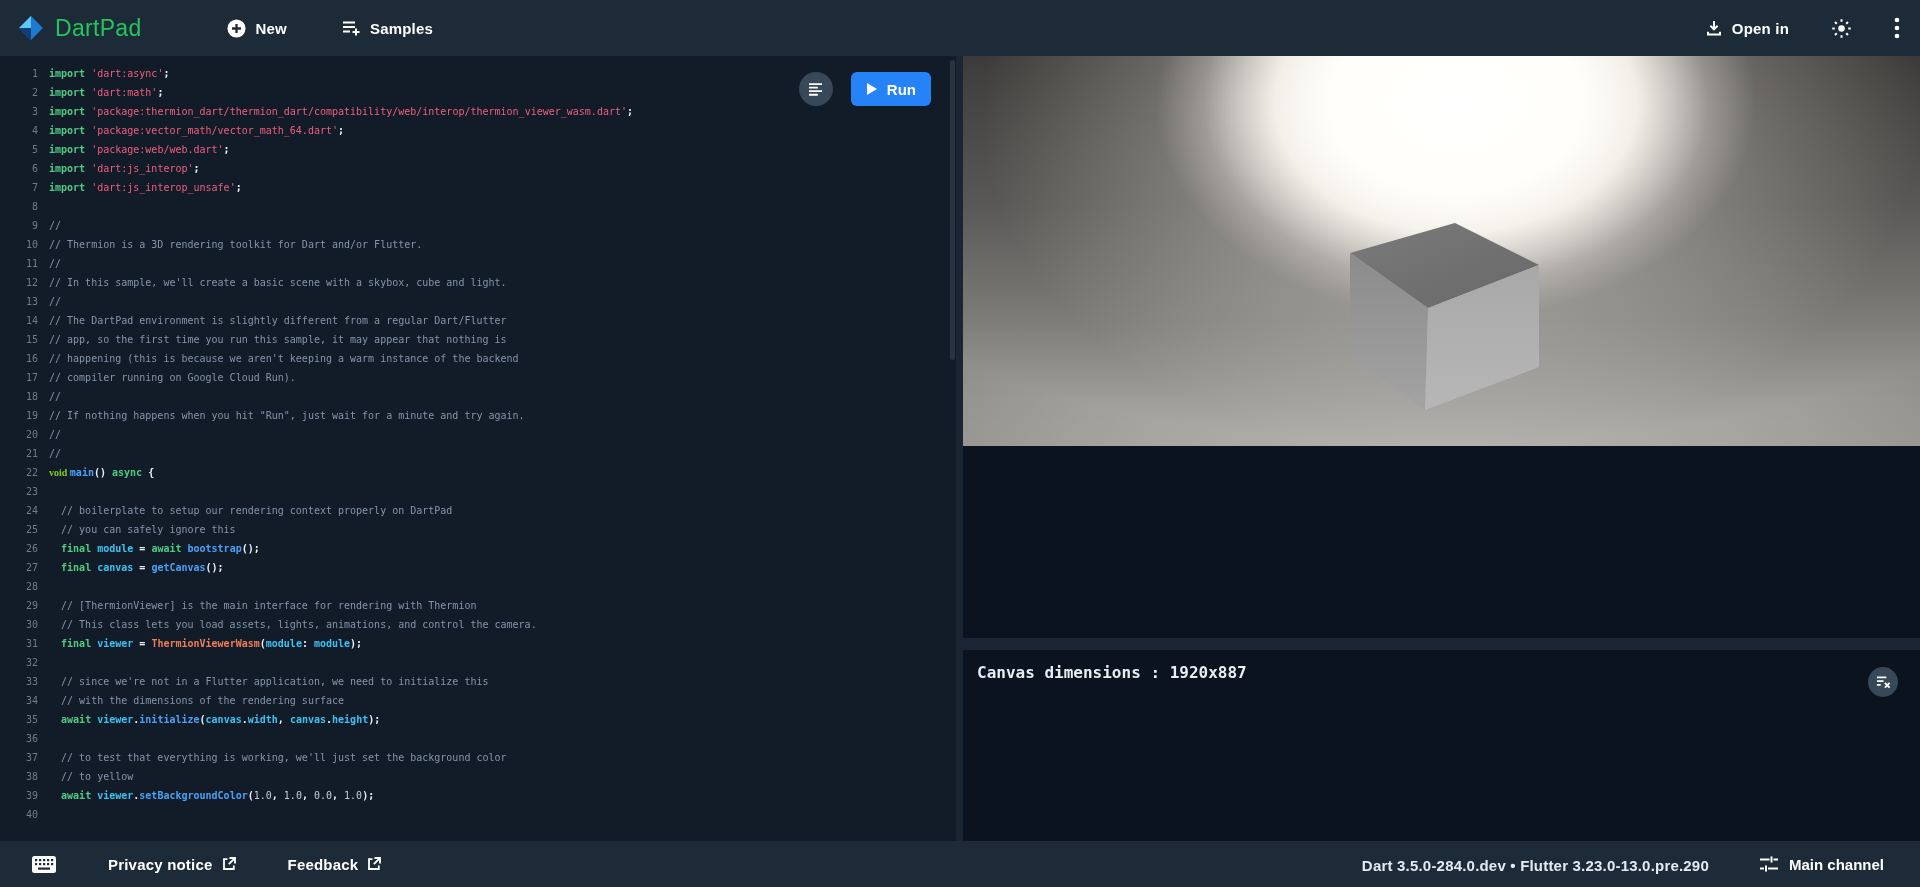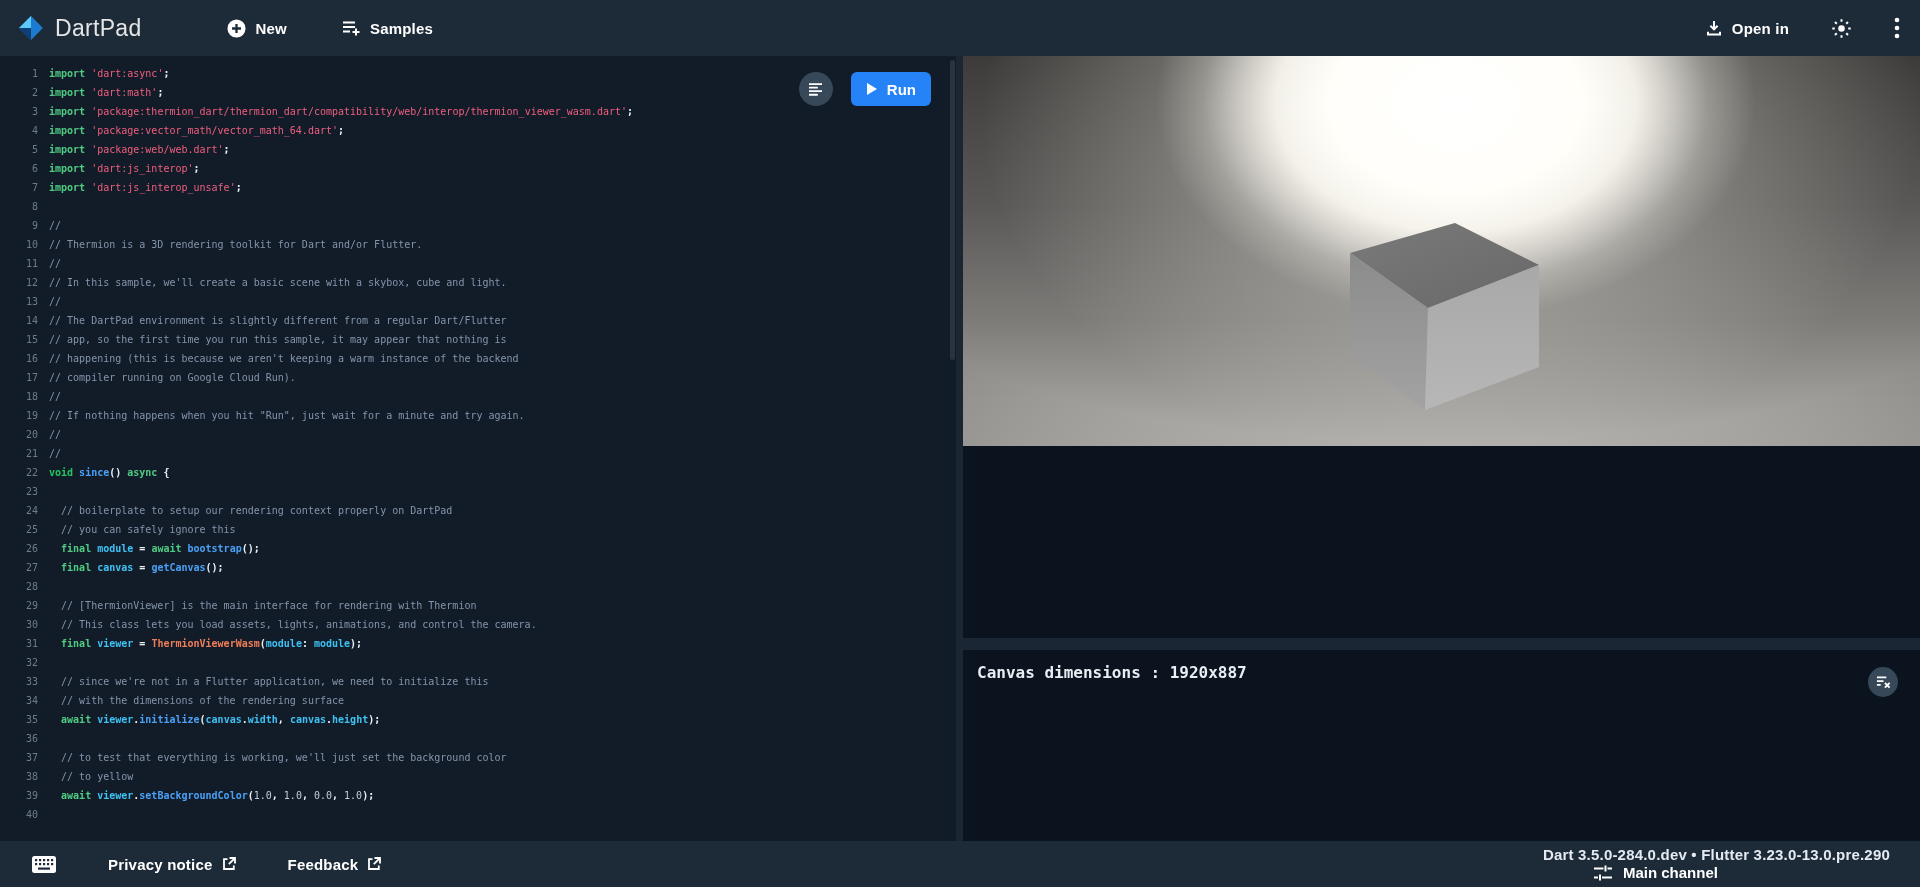--- a/index.html
+++ b/index.html
@@ -9,41 +9,41 @@
     font-family:"Liberation Sans",sans-serif;
     -webkit-font-smoothing:antialiased;
   }
   
   .topbar{
     height:56px;background:var(--bar-bg,#1d2a38);
     display:flex;align-items:center;padding:0 16px 0 18px;box-sizing:border-box;
     color:#fff;
   }
   .brand{display:flex;align-items:center;gap:11px;}
-  .brand-title{font-size:23px;font-weight:400;color:#e5e5e5;letter-spacing:.3px;}
+  .brand-title{font-size:23px;font-weight:400;color:#22c55e;letter-spacing:.3px;}
   .topbar-left{display:flex;align-items:center;gap:46px;margin-left:82px;}
   .tb-btn{display:flex;align-items:center;gap:9px;background:none;border:none;color:#ffffff;
     font-family:inherit;font-size:15px;font-weight:700;letter-spacing:.2px;cursor:pointer;padding:6px 4px;}
   .topbar-right{margin-left:auto;display:flex;align-items:center;gap:34px;}
   .icon-btn{background:none;border:none;padding:4px;cursor:pointer;display:flex;align-items:center;justify-content:center;}
   
   .main{display:flex;height:785px;}
   .editor-panel{
     width:956px;background:var(--editor-bg,#121c28);position:relative;box-sizing:border-box;overflow:hidden;
   }
   .splitter-v{width:7px;background:var(--page-bg,#1b2634);cursor:col-resize;}
   .code{
     padding-top:8px;
     font-family:"DejaVu Sans Mono","Liberation Mono",monospace;
     font-size:10px;line-height:19px;
   }
   .code-line{white-space:pre;height:19px;}
   .ln{display:inline-block;width:38px;text-align:right;padding-right:11px;color:var(--code-linenum,#6d7c8c);}
   .t-k{color:var(--code-keyword,#4fca83);font-weight:bold;}
-  .t-d{color:#22c55e;font-weight:bold;}
+  .t-d{color:#84cc16;font-weight:bold;font-family:Liberation Serif, serif;}
   .t-f{color:var(--code-function,#4aa0f5);font-weight:bold;}
   .t-v{color:var(--code-variable,#3fc0f2);font-weight:bold;}
   .t-t{color:var(--code-class,#ef7d58);font-weight:bold;}
   .t-p{color:var(--code-punct,#e9eff5);font-weight:bold;}
   .t-s{color:var(--code-string,#ef5e7e);}
   .t-c{color:var(--code-comment,#8494ab);}
   .t-n{color:var(--code-number,#c4cedb);}
   .editor-actions{position:absolute;top:16px;right:25px;display:flex;align-items:center;gap:18px;}
   .format-btn{width:34px;height:34px;border-radius:50%;border:none;background:var(--btn-circle,#374859);
     display:flex;align-items:center;justify-content:center;cursor:pointer;}
@@ -71,21 +71,21 @@
   .clear-btn{position:absolute;top:17px;right:22px;width:30px;height:30px;border-radius:50%;border:none;
     background:var(--btn-circle,#374859);display:flex;align-items:center;justify-content:center;cursor:pointer;}
   
   .bottombar{height:46px;background:var(--bar-bg,#1d2a38);display:flex;align-items:center;
     padding:0 30px 0 28px;box-sizing:border-box;color:#fff;font-size:15px;}
   .bb-link{display:flex;align-items:center;gap:9px;background:none;border:none;color:#fff;
     font-family:inherit;font-size:15px;font-weight:700;letter-spacing:.2px;cursor:pointer;padding:4px;}
   .bb-left{display:flex;align-items:center;}
   .kbd-btn{margin-right:44px;}
   .privacy{margin-right:44px;}
-  .bb-right{margin-left:auto;display:flex;align-items:flex-start;flex-direction:column;}
+  .bb-right{margin-left:auto;display:flex;align-items:flex-end;}
   .versions{color:#e3eaf2;font-weight:700;letter-spacing:.2px;}
   .channel{display:flex;align-items:center;gap:10px;margin-left:44px;font-weight:700;cursor:pointer;
     background:none;border:none;color:#fff;font-family:inherit;font-size:15px;}
 </style>
 </head>
 <body>
 
 <header class="topbar">
   <div class="brand">
     <span style="display:flex;">
@@ -163,21 +163,21 @@
         <div class="code-line"><span class="ln">12</span><span class="t-c">// In this sample, we'll create a basic scene with a skybox, cube and light.</span></div>
         <div class="code-line"><span class="ln">13</span><span class="t-c">//</span></div>
         <div class="code-line"><span class="ln">14</span><span class="t-c">// The DartPad environment is slightly different from a regular Dart/Flutter</span></div>
         <div class="code-line"><span class="ln">15</span><span class="t-c">// app, so the first time you run this sample, it may appear that nothing is</span></div>
         <div class="code-line"><span class="ln">16</span><span class="t-c">// happening (this is because we aren't keeping a warm instance of the backend</span></div>
         <div class="code-line"><span class="ln">17</span><span class="t-c">// compiler running on Google Cloud Run).</span></div>
         <div class="code-line"><span class="ln">18</span><span class="t-c">//</span></div>
         <div class="code-line"><span class="ln">19</span><span class="t-c">// If nothing happens when you hit "Run", just wait for a minute and try again.</span></div>
         <div class="code-line"><span class="ln">20</span><span class="t-c">//</span></div>
         <div class="code-line"><span class="ln">21</span><span class="t-c">//</span></div>
-        <div class="code-line"><span class="ln">22</span><span class="t-d">void </span><span class="t-f">since</span><span class="t-p">() </span><span class="t-k">async </span><span class="t-p">{</span></div>
+        <div class="code-line"><span class="ln">22</span><span class="t-d">void </span><span class="t-f">main</span><span class="t-p">() </span><span class="t-k">async </span><span class="t-p">{</span></div>
         <div class="code-line"><span class="ln">23</span></div>
         <div class="code-line"><span class="ln">24</span><span class="t-c">  // boilerplate to setup our rendering context properly on DartPad</span></div>
         <div class="code-line"><span class="ln">25</span><span class="t-c">  // you can safely ignore this</span></div>
         <div class="code-line"><span class="ln">26</span><span class="t-p">  </span><span class="t-k">final </span><span class="t-v">module </span><span class="t-p">= </span><span class="t-k">await </span><span class="t-f">bootstrap</span><span class="t-p">();</span></div>
         <div class="code-line"><span class="ln">27</span><span class="t-p">  </span><span class="t-k">final </span><span class="t-v">canvas </span><span class="t-p">= </span><span class="t-f">getCanvas</span><span class="t-p">();</span></div>
         <div class="code-line"><span class="ln">28</span></div>
         <div class="code-line"><span class="ln">29</span><span class="t-c">  // [ThermionViewer] is the main interface for rendering with Thermion</span></div>
         <div class="code-line"><span class="ln">30</span><span class="t-c">  // This class lets you load assets, lights, animations, and control the camera.</span></div>
         <div class="code-line"><span class="ln">31</span><span class="t-p">  </span><span class="t-k">final </span><span class="t-v">viewer </span><span class="t-p">= </span><span class="t-t">ThermionViewerWasm</span><span class="t-p">(</span><span class="t-v">module</span><span class="t-p">: </span><span class="t-v">module</span><span class="t-p">);</span></div>
         <div class="code-line"><span class="ln">32</span></div>

